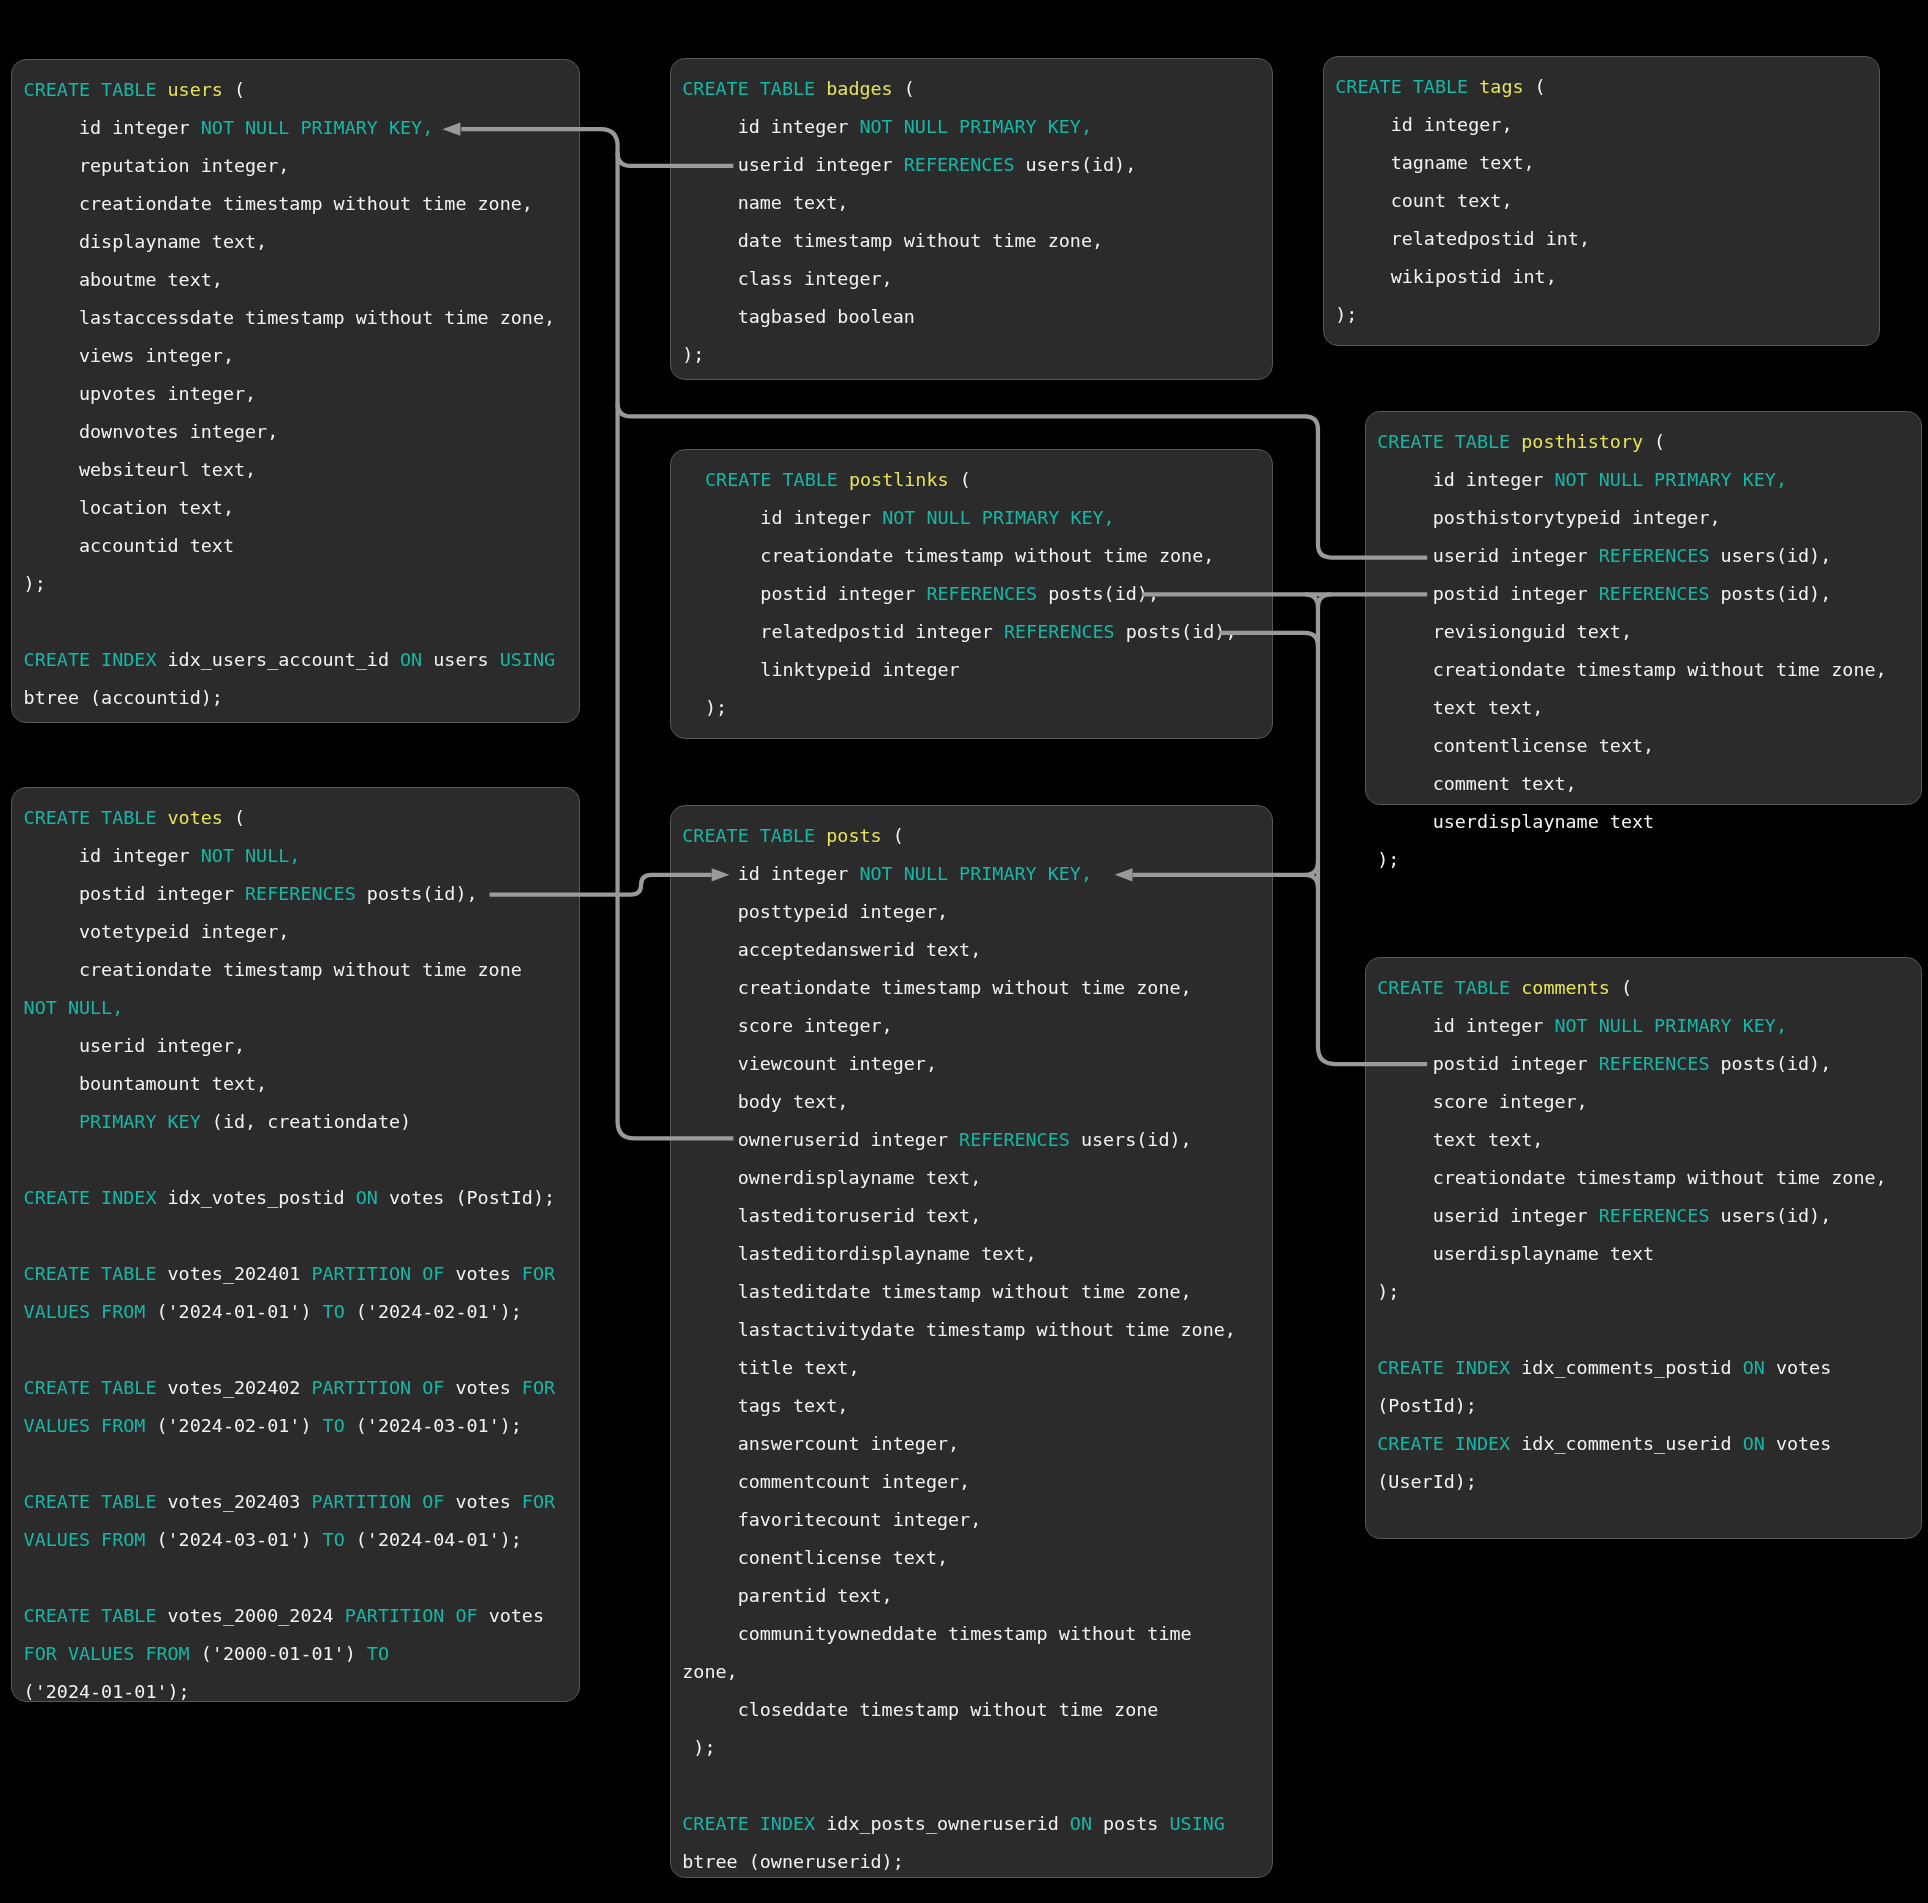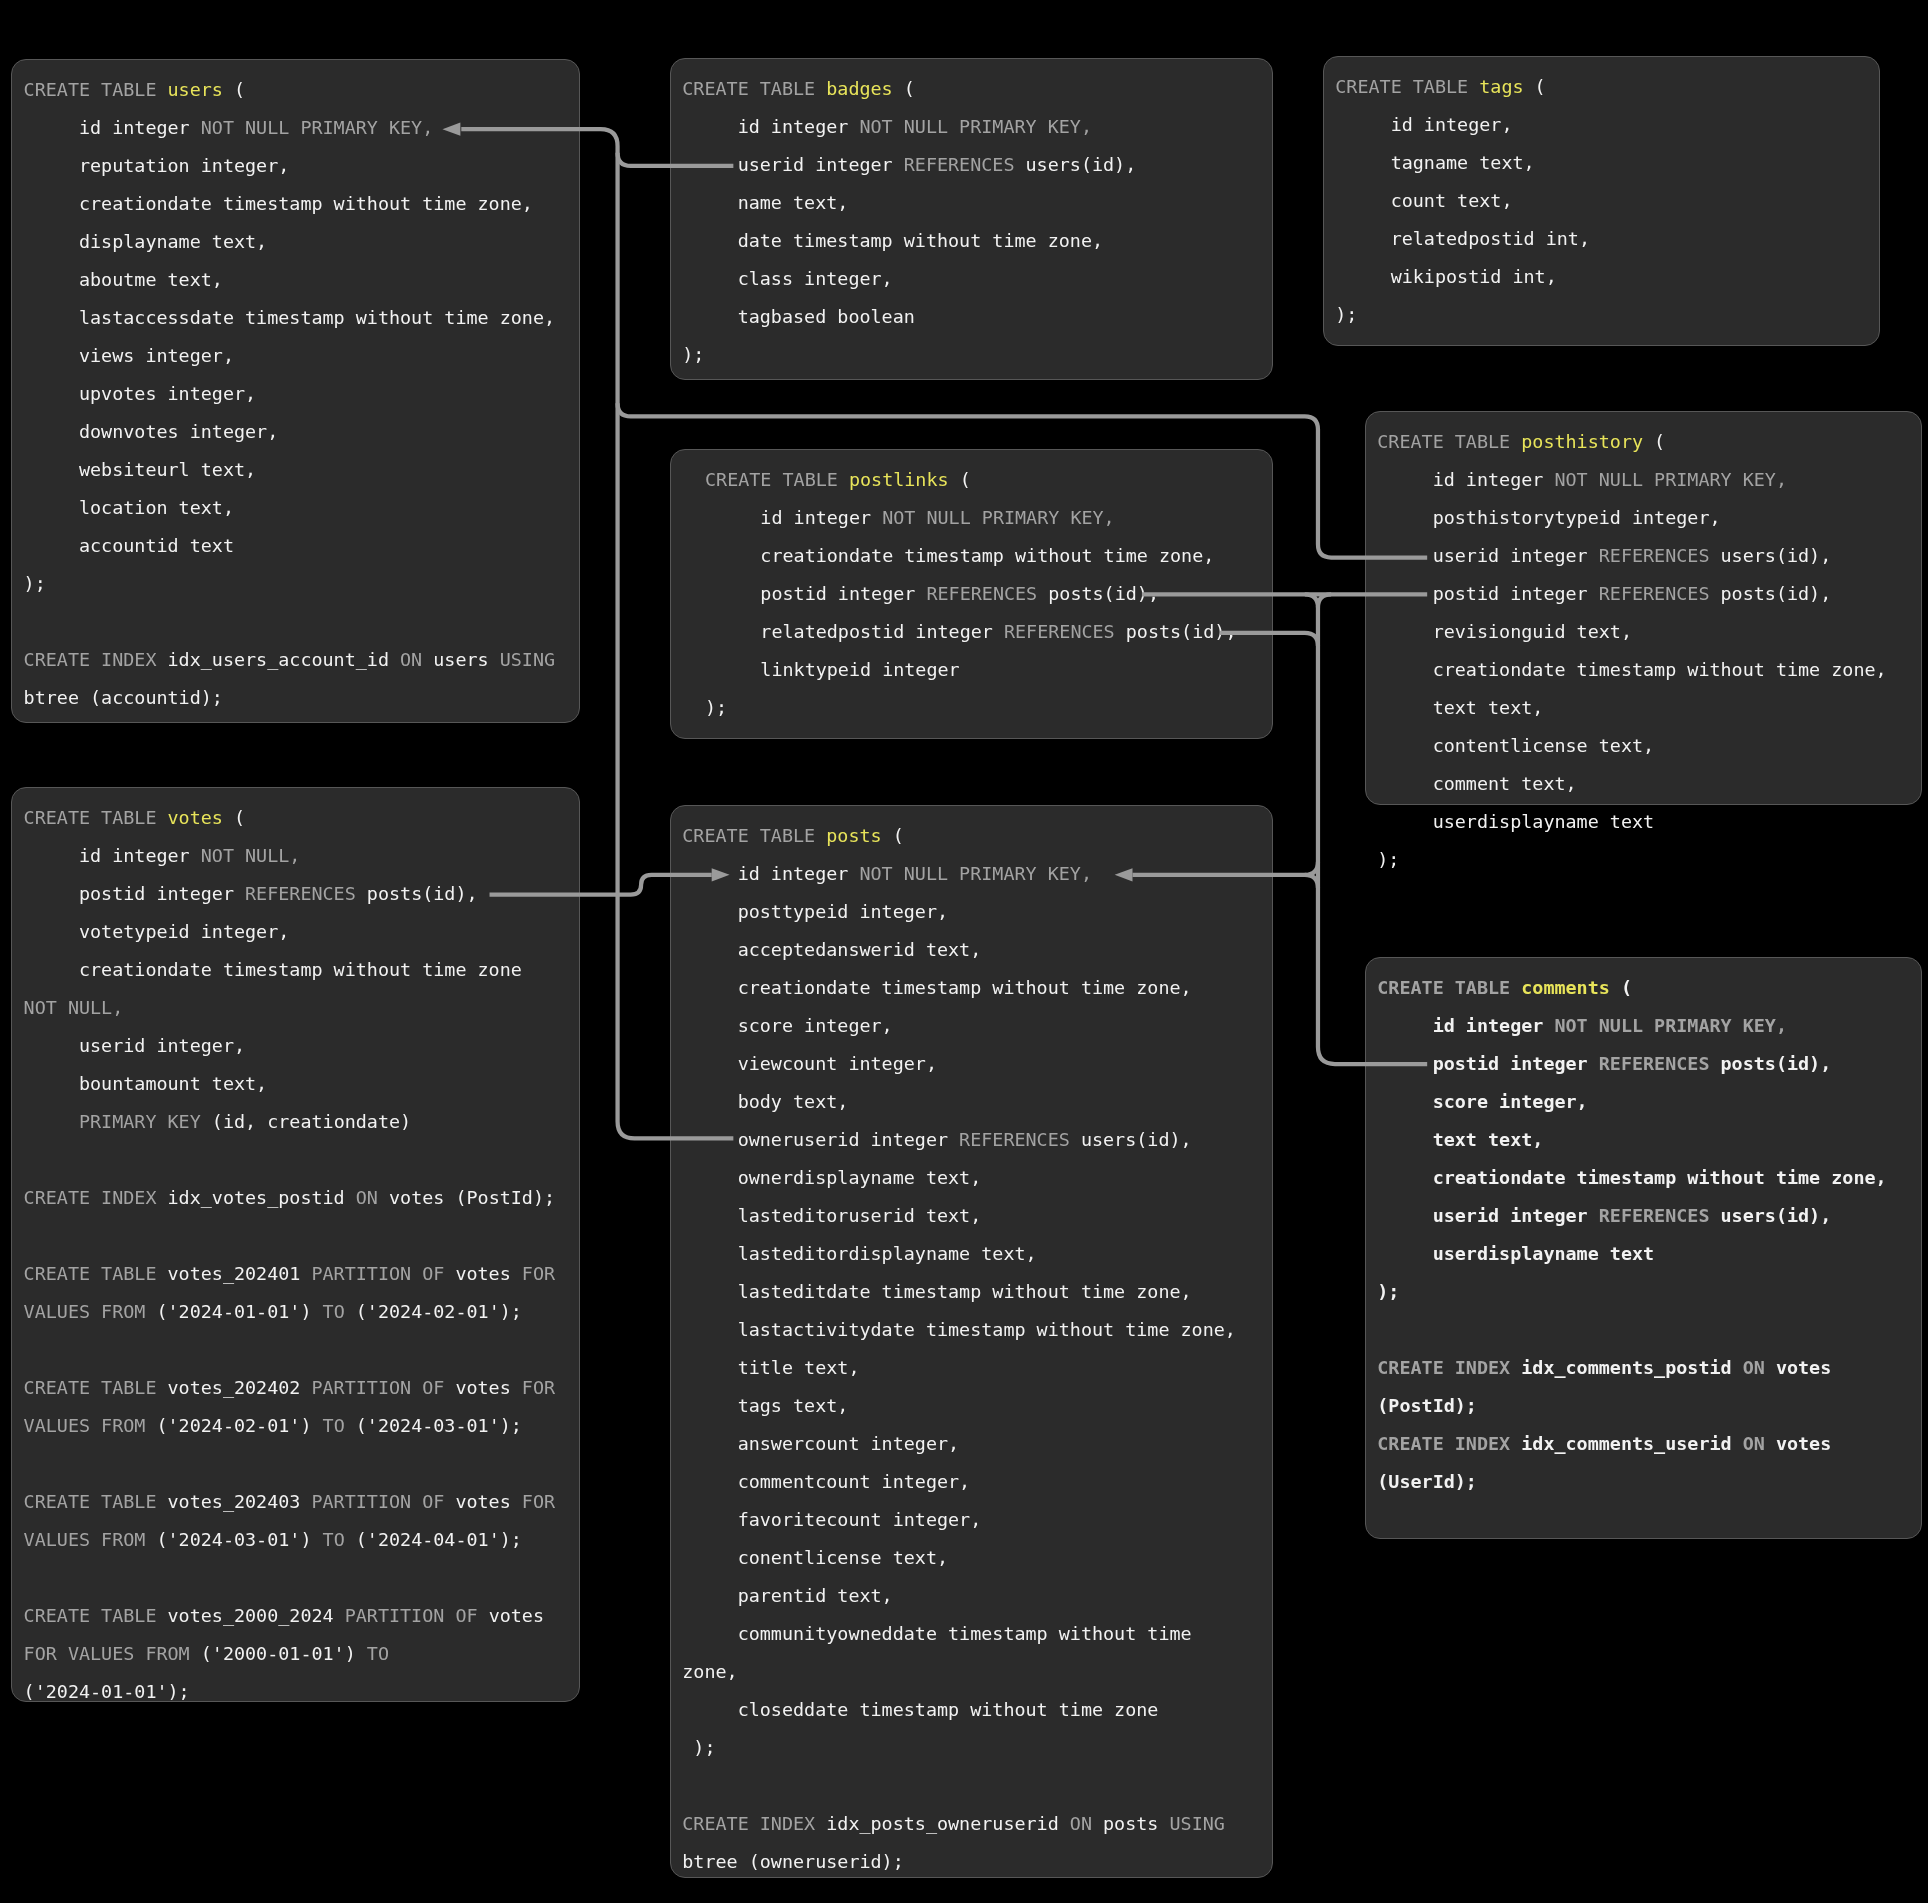--- a/index.html
+++ b/index.html
@@ -1,21 +1,21 @@
 <!DOCTYPE html>
 <html style="font-size:15px"><head>
 <meta charset="utf-8">
 <style>
   html,body{margin:0;padding:0;background:#000;}
   #canvas{position:relative;width:1928px;height:1904px;background:#000000;overflow:hidden;
           font-family:"DejaVu Sans Mono",monospace;}
   .box{position:absolute;box-sizing:border-box;background:#2b2b2b;border:1.9px solid #575757;
        border-radius:15px;padding:11.3px;}
   .ln{height:38px;line-height:38px;white-space:pre;font-size:18.4px;}
-  .k{color:#a3a3a3;}
+  .k{color:#14b8a6;}
   .t{color:#e8e45a;}
   .p{color:#f2f2f2;}
   #wires{position:absolute;left:0;top:0;z-index:5;}
 </style>
 </head>
 <body>
 
 <div id="canvas" style="background: rgb(0, 0, 0);">
   <svg id="wires" width="1928" height="1904" viewBox="0 0 2048 2022">
       <path d="M 490 137 L 638 137 Q 656 137 656 155 L 656 1191 Q 656 1209 674 1209 L 779 1209" fill="none" stroke="#9a9a9a" stroke-width="4.5"></path>
@@ -142,21 +142,21 @@
       <div class="ln"><span class="p">     userid integer </span><span class="k">REFERENCES </span><span class="p">users(id),</span></div>
       <div class="ln"><span class="p">     postid integer </span><span class="k">REFERENCES </span><span class="p">posts(id),</span></div>
       <div class="ln"><span class="p">     revisionguid text,</span></div>
       <div class="ln"><span class="p">     creationdate timestamp without time zone,</span></div>
       <div class="ln"><span class="p">     text text,</span></div>
       <div class="ln"><span class="p">     contentlicense text,</span></div>
       <div class="ln"><span class="p">     comment text,</span></div>
       <div class="ln"><span class="p">     userdisplayname text</span></div>
       <div class="ln"><span class="p">);</span></div>
     </div>
-    <div class="box" style="left: 1365px; top: 957px; width: 557px; height: 582px; background: rgb(43, 43, 43); border-color: rgb(87, 87, 87); font-weight: bold;">
+    <div class="box" style="left: 1365px; top: 957px; width: 557px; height: 582px; background: rgb(43, 43, 43); border-color: rgb(87, 87, 87);">
       <div class="ln"><span class="k">CREATE TABLE </span><span class="t">comments</span><span class="p"> (</span></div>
       <div class="ln"><span class="p">     id integer </span><span class="k">NOT NULL PRIMARY KEY,</span></div>
       <div class="ln"><span class="p">     postid integer </span><span class="k">REFERENCES </span><span class="p">posts(id),</span></div>
       <div class="ln"><span class="p">     score integer,</span></div>
       <div class="ln"><span class="p">     text text,</span></div>
       <div class="ln"><span class="p">     creationdate timestamp without time zone,</span></div>
       <div class="ln"><span class="p">     userid integer </span><span class="k">REFERENCES </span><span class="p">users(id),</span></div>
       <div class="ln"><span class="p">     userdisplayname text</span></div>
       <div class="ln"><span class="p">);</span></div>
       <div class="ln">&nbsp;</div>

